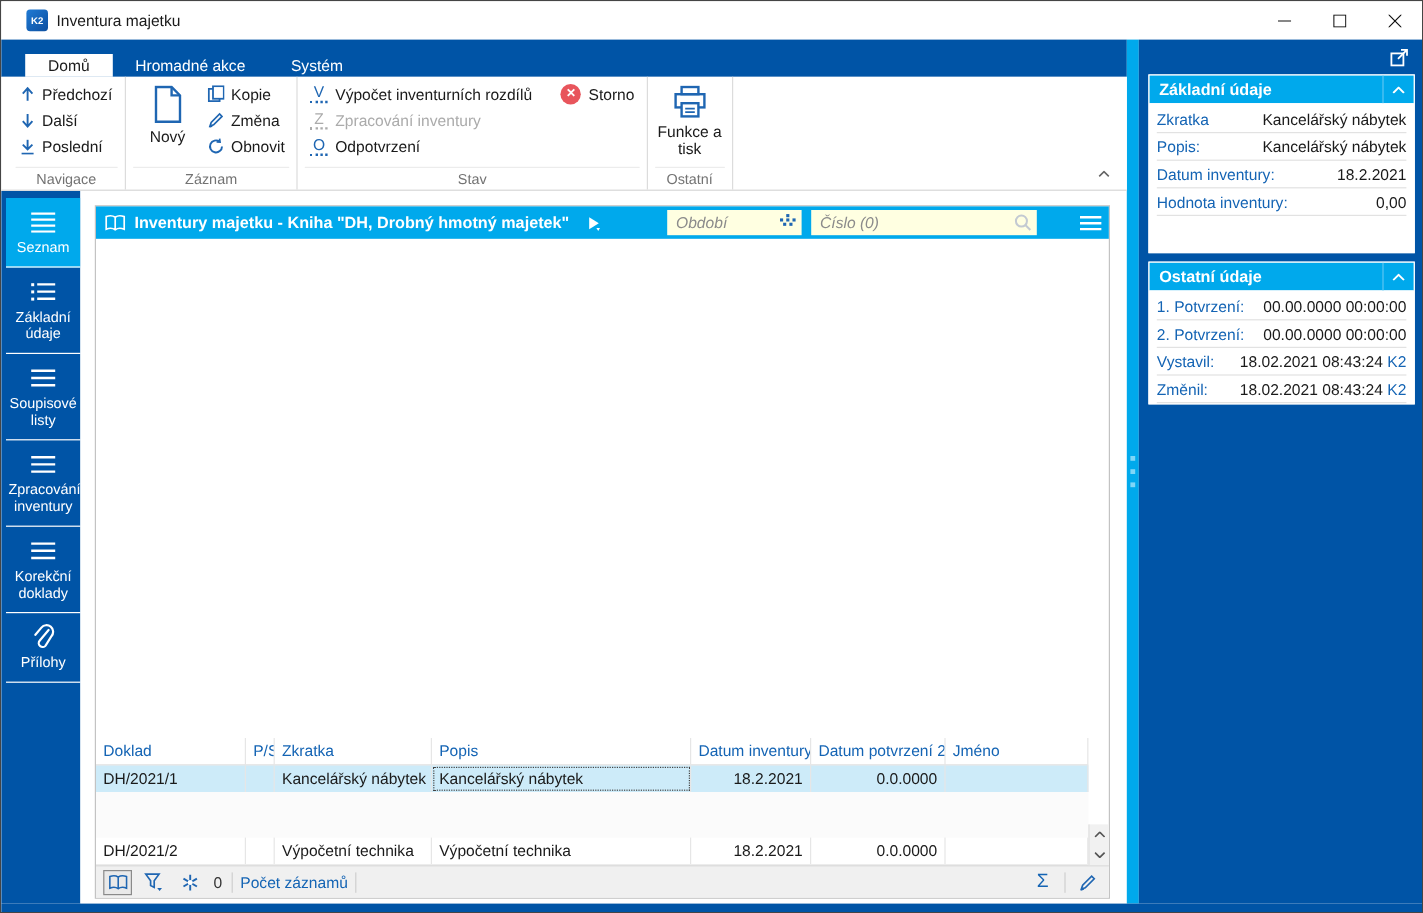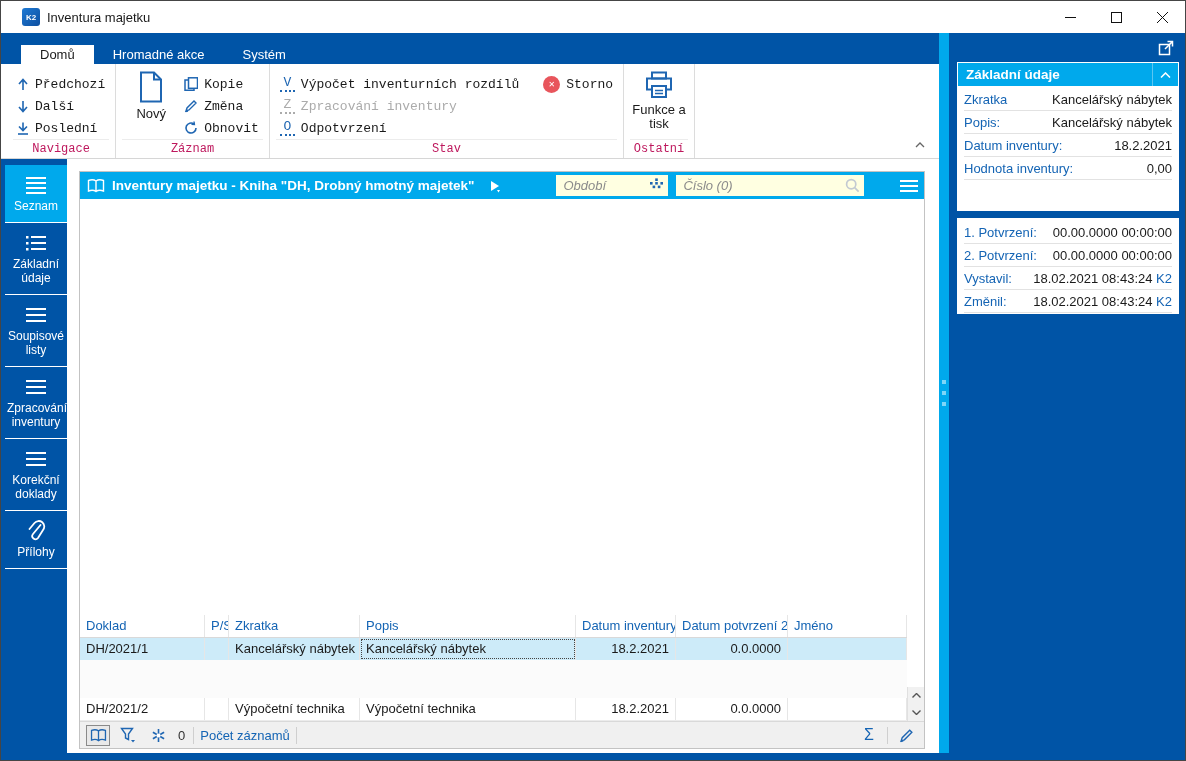--- a/index.html
+++ b/index.html
@@ -20,22 +20,22 @@
   .content-row{ flex:1 1 auto; display:flex; min-height:0; }
   .left-col{ width:940px; display:flex; flex-direction:column; min-height:0; }
   
   .ribbon-tabs{ height:31px; background:#0054A6; display:flex; align-items:stretch; padding-left:20px; flex:0 0 auto; }
   .rtab{ padding:0 19px; display:flex; align-items:center; color:#fff; font-size:13px; cursor:default;margin-top:12px; }
   .rtab.active{ background:#fff; color:#1a1a1a; }
   
   .ribbon{ height:95px; background:#fff; border-bottom:1px solid #d6d6d6; display:flex; padding-left:6px; position:relative; flex:0 0 auto; }
   .rgroup{ display:flex; flex-direction:column; border-right:1px solid #dcdcdc; padding:3px 6px 0 6px; }
   .rgroup-content{ flex:1 1 auto; display:flex; }
-  .rgroup-label{ height:19px; text-align:center; color:#be185d; font-size:12px; border-top:1px solid #ececec; padding-top:2px;font-family:Liberation Mono, monospace; }
-  .vstack{ display:flex; flex-direction:column; justify-content:flex-end;font-family:Liberation Mono, monospace; }
+  .rgroup-label{ height:19px; text-align:center; color:#737373; font-size:12px; border-top:1px solid #ececec; padding-top:2px; }
+  .vstack{ display:flex; flex-direction:column; justify-content:flex-start; }
   .rbtn{ display:flex; align-items:center; gap:6px; height:22px; padding:0 4px; white-space:nowrap; cursor:default; }
   .rbtn svg{ flex:0 0 auto; }
   .rbtn .lbl{ color:#1a1a1a; }
   .rbtn.disabled .lbl{ color:#ababab; }
   .big-btn{ width:58px; display:flex; flex-direction:column; align-items:center; justify-content:flex-start; padding-top:4px; text-align:center; cursor:default; }
   .big-btn .lbl{ margin-top:4px; line-height:14px; }
   .icon-letter{ display:inline-block; width:15px; text-align:center; color:#1f66b2; font-size:13px; border-bottom:2px dotted #1f66b2; line-height:14px; }
   .rbtn.disabled .icon-letter{ color:#ababab; border-bottom-color:#ababab; }
   .storno-ico{ width:17px; height:17px; border-radius:50%; background:#e8555c; color:#fff; font-size:10px; font-weight:bold;
     display:flex; align-items:center; justify-content:center; }
@@ -511,20 +511,28 @@
             <span class="pval">18.2.2021</span>
           </div>
           <div class="prow">
             <span class="plbl">Hodnota inventury:</span>
             <span class="pval">0,00</span>
           </div>
         </div>
       </div>
 
       <div class="pbox">
+        <div class="pbox-header">
+          <span>Ostatní údaje</span>
+          <span class="chev">
+            <svg width="11" height="6" viewBox="0 0 11 6">
+                <path d="M1 5.5 L5.5 1 L10 5.5" fill="none" stroke="#fff" stroke-width="1.5"></path>
+              </svg>
+          </span>
+        </div>
         <div class="pbox-body">
           <div class="prow">
             <span class="plbl">1. Potvrzení:</span>
             <span class="pval"><span>00.00.0000 00:00:00</span> <span class="k2"></span></span>
           </div>
           <div class="prow">
             <span class="plbl">2. Potvrzení:</span>
             <span class="pval"><span>00.00.0000 00:00:00</span> <span class="k2"></span></span>
           </div>
           <div class="prow">

